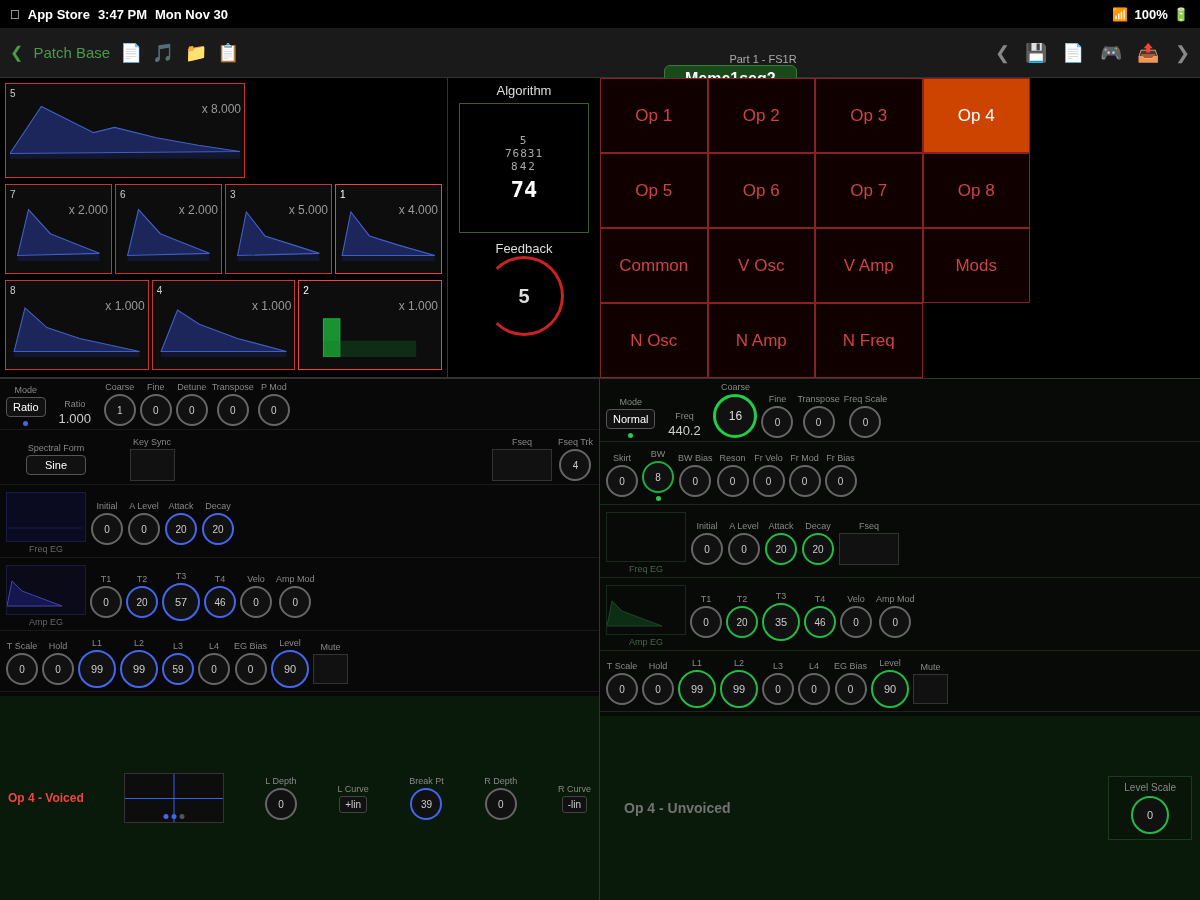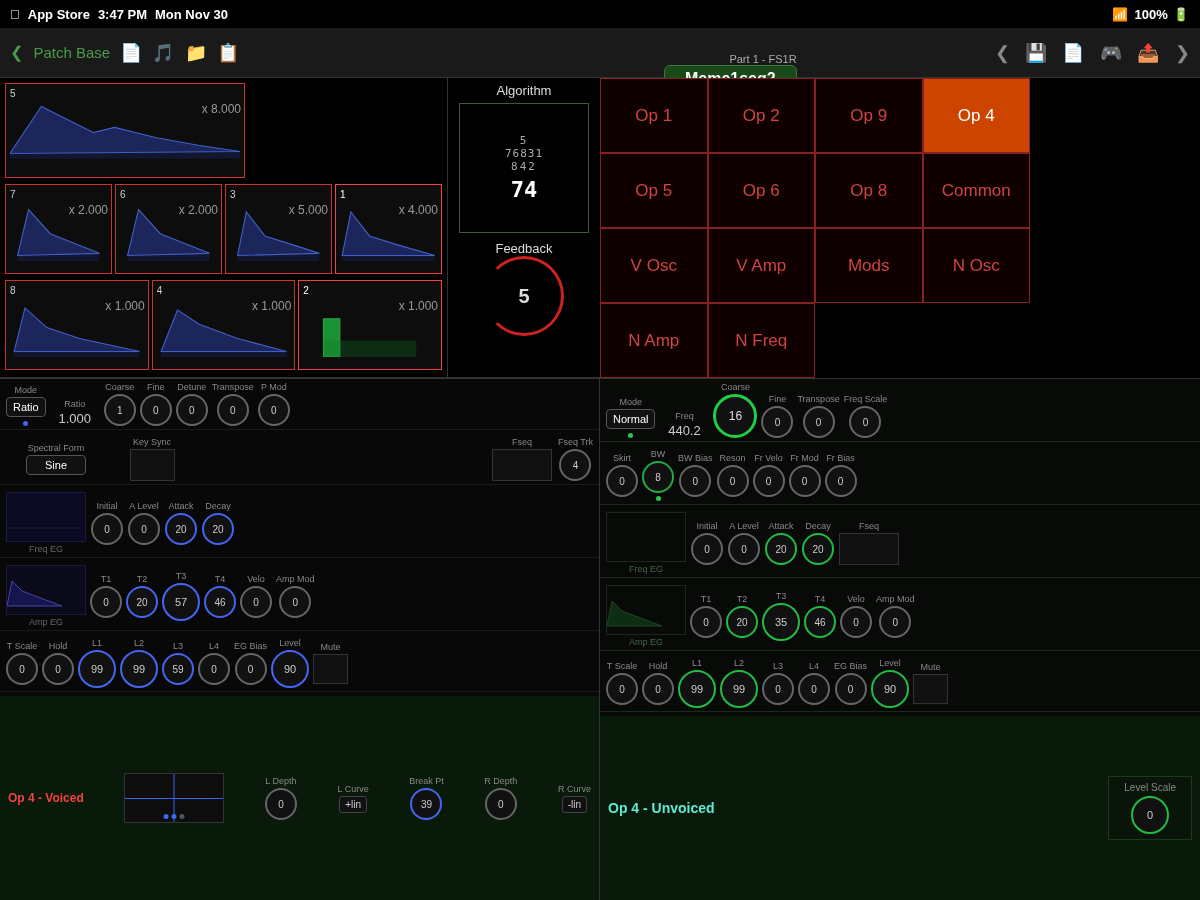--- a/index.html
+++ b/index.html
@@ -221,21 +221,21 @@
 
     .footer-bar {
       background: #0a1a0a;
       padding: 4px 8px;
       display: flex;
       align-items: center;
       justify-content: space-between;
     }
 
     .op-title-blue { color: #ef4444; font-size: 12px; font-weight: bold; }
-    .op-title-green { color: #5eead4; font-size: 14px; font-weight: bold; }
+    .op-title-green { color: #737373; font-size: 14px; font-weight: bold; margin-left: 16px; }
 
     .crosshair {
       width: 100px;
       height: 50px;
       background: #0d0d0d;
       border: 1px solid #333;
       position: relative;
     }
     .crosshair::after {
       content: '';
@@ -744,25 +744,26 @@
 
     </div>
   </div>
 
   <div class="right-content">
 
     <div class="grid-cells">
 
       <div class="g-cell g-cell-dark">Op 1</div>
       <div class="g-cell g-cell-dark">Op 2</div>
-      <div class="g-cell g-cell-dark">Op 9</div>
+      <div class="g-cell g-cell-dark">Op 3</div>
       <div class="g-cell g-cell-bright">Op 4</div>
 
       <div class="g-cell g-cell-dark">Op 5</div>
       <div class="g-cell g-cell-dark">Op 6</div>
+      <div class="g-cell g-cell-dark">Op 7</div>
       <div class="g-cell g-cell-dark">Op 8</div>
 
       <div class="g-cell g-cell-dark">Common</div>
       <div class="g-cell g-cell-dark">V Osc</div>
       <div class="g-cell g-cell-dark">V Amp</div>
 
       <div class="g-cell g-cell-dark">Mods</div>
       <div class="g-cell g-cell-dark">N Osc</div>
       <div class="g-cell g-cell-dark">N Amp</div>
       <div class="g-cell g-cell-dark">N Freq</div>

